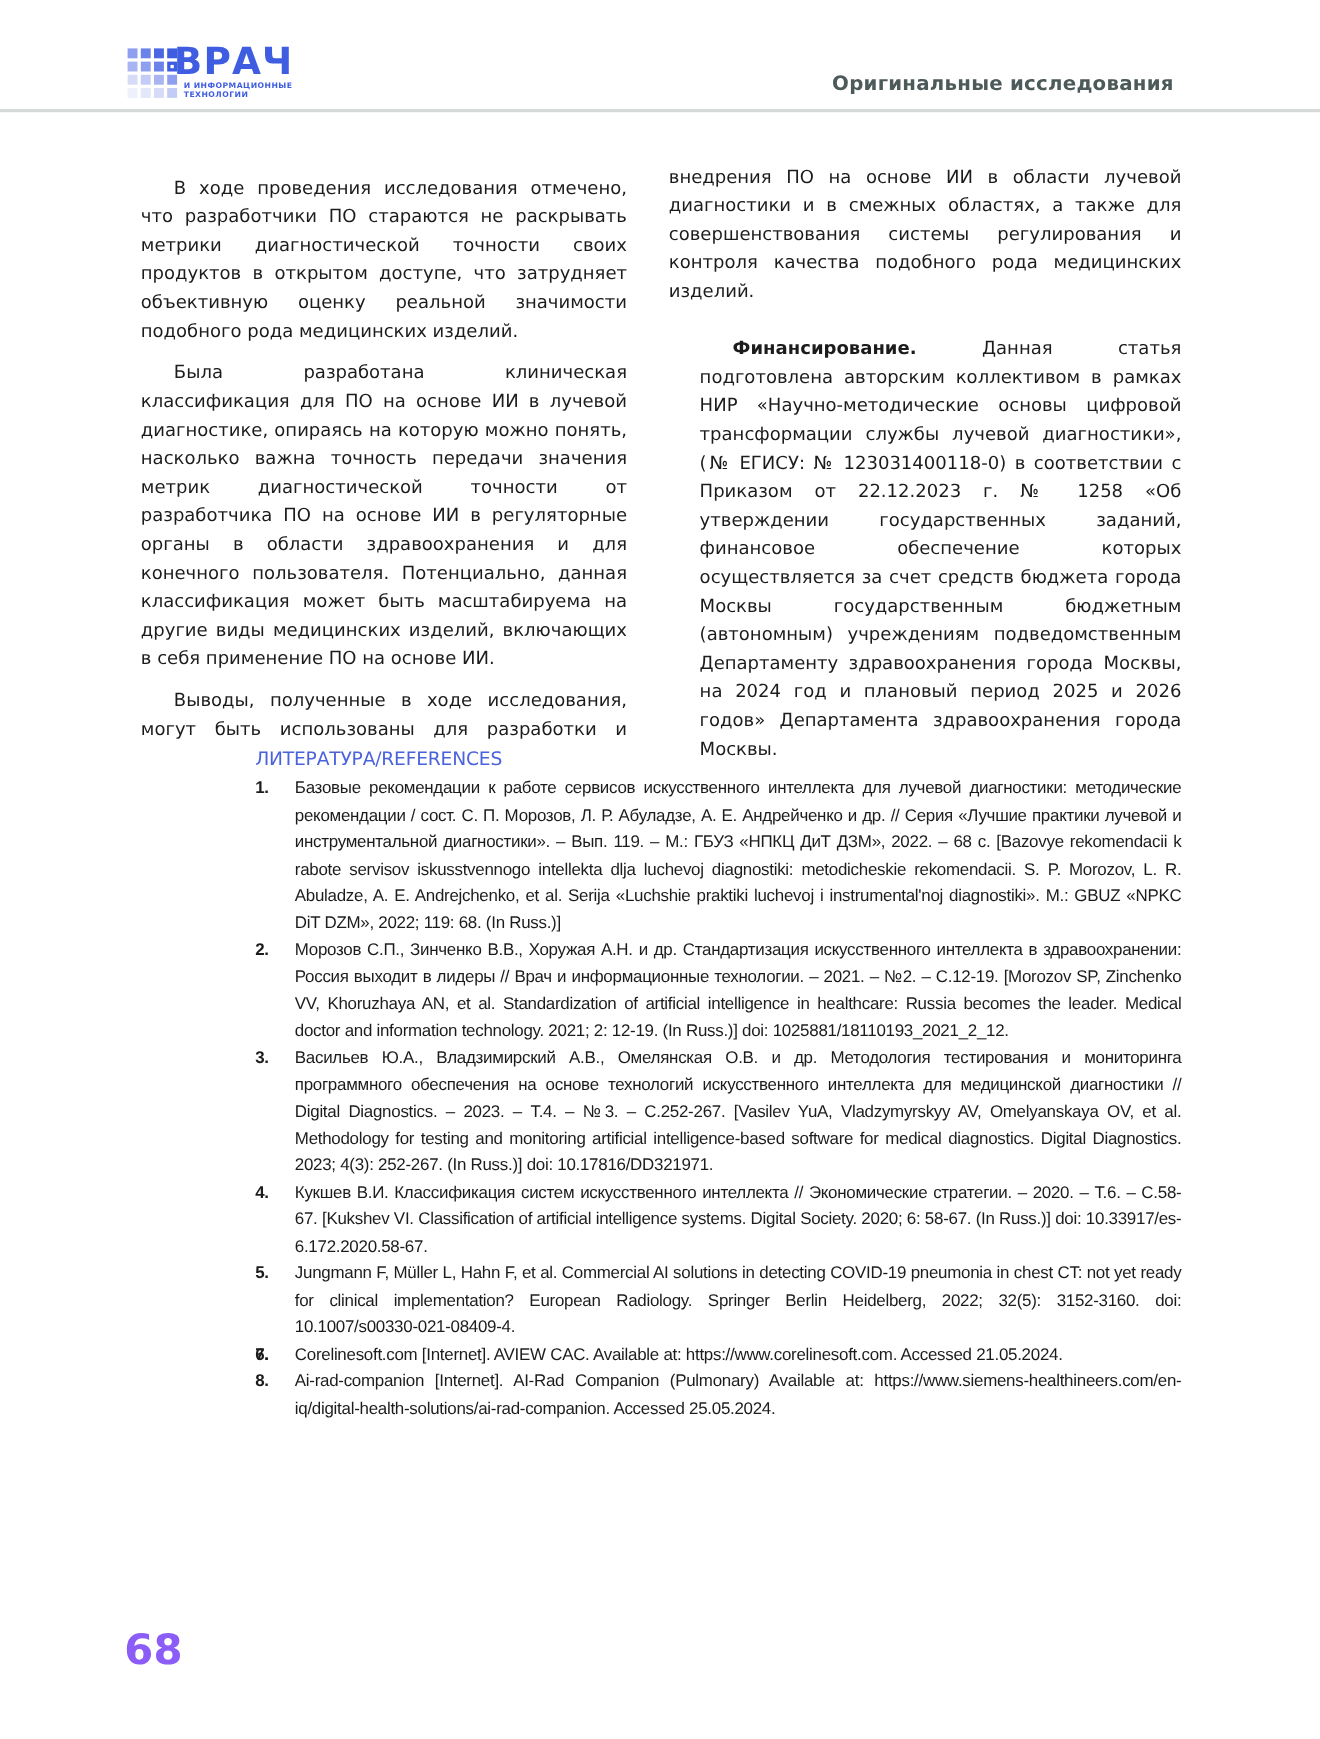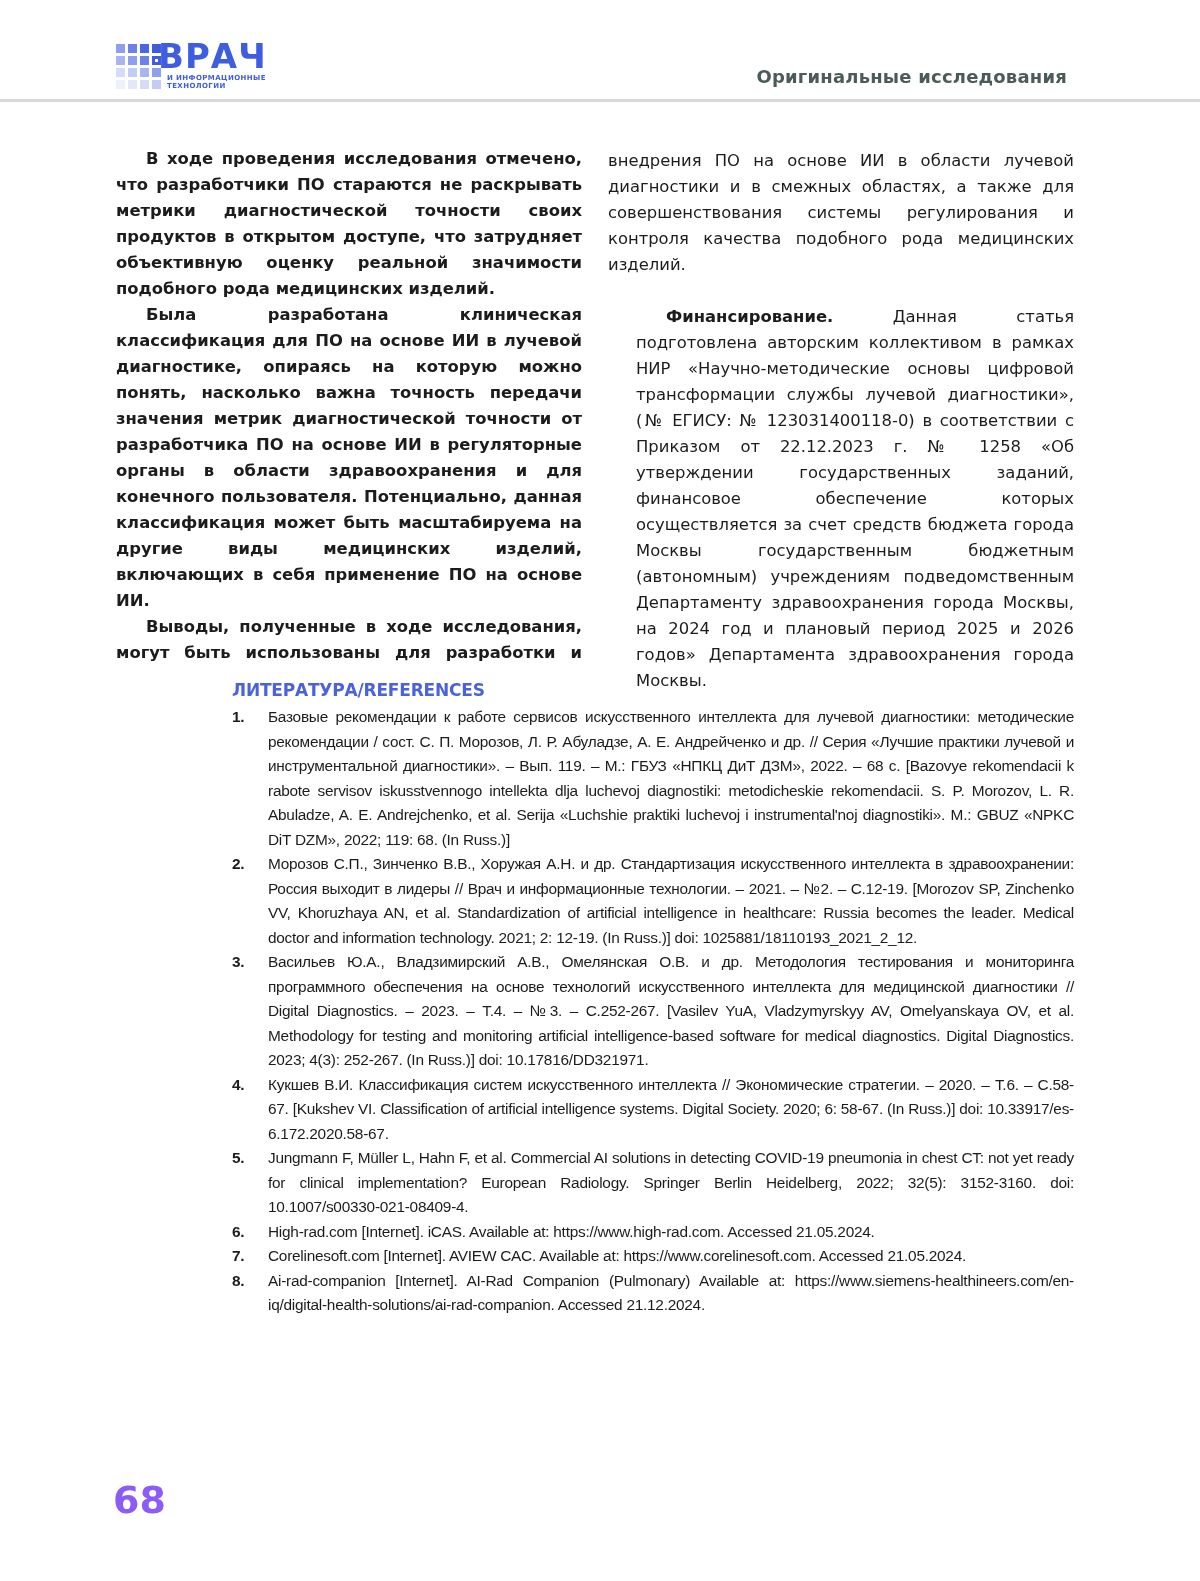--- a/index.html
+++ b/index.html
@@ -19,27 +19,27 @@
     font-weight: bold; font-size: 7px; line-height: 8px; color: #3f5de0; letter-spacing: 0.4px; }
   .section-label { position: absolute; right: 133px; top: 66px; font-family: "DejaVu Sans", sans-serif;
     font-weight: bold; font-size: 18px; color: #4d5a5a; letter-spacing: 0.2px; text-align: right; }
 
   .col { position: absolute; top: 146px; font-family: "DejaVu Sans", sans-serif; font-size: 16.4px;
     line-height: 26px; color: #1c1c1c; text-align: justify; }
   .col-left { left: 116px; width: 466px; }
   .col-right { left: 608px; width: 466px; top: 148px; }
   .heading { font-family: "DejaVu Sans", sans-serif; font-weight: bold; color: #4a63dd; font-size: 16.5px;
     letter-spacing: 0.3px; margin: 0; line-height: 22px; }
-  .para { margin: 0; text-indent: 30px; font-weight: bold; }
+  .para { margin: 12px; text-indent: 30px; }
   .para-noindent { margin: 0; }
   .funding { margin-top: 26px; text-indent: 30px; margin-left: 28px; }
   .funding b { font-weight: bold; }
 
   .refs { position: absolute; left: 232px; top: 679px; width: 842px; }
-  .refs-heading { font-family: "DejaVu Sans", sans-serif; font-weight: bold; color: #4a63dd; font-size: 17px;
+  .refs-heading { font-family: "DejaVu Sans", sans-serif; font-weight: normal; color: #4a63dd; font-size: 17px;
     margin: 0 0 4px 0; line-height: 22px; letter-spacing: -0.2px; }
   .ref-list { list-style: none; margin: 0; padding: 0; }
   .ref-item { position: relative; padding-left: 36px; font-family: "Liberation Sans", sans-serif;
     font-size: 15.4px; line-height: 24.5px; text-align: justify; color: #1c1c1c; margin-bottom: 0px; letter-spacing: -0.25px; }
   .ref-num { position: absolute; left: 0; top: 0; font-weight: bold; }
   .page-number { position: absolute; left: 113px; top: 1478px; font-family: "DejaVu Sans", sans-serif;
     font-weight: bold; font-size: 38px; color: #8b5cf6; }
 </style>
 </head>
 <body>
@@ -86,19 +86,19 @@
 </div>
 
 <div class="refs">
   <h2 class="refs-heading">ЛИТЕРАТУРА/REFERENCES</h2>
   <ol class="ref-list">
     <li class="ref-item"><span class="ref-num">1.</span><span>Базовые рекомендации к работе сервисов искусственного интеллекта для лучевой диагностики: методические рекомендации / сост. С. П. Морозов, Л. Р. Абуладзе, А. Е. Андрейченко и др. // Серия «Лучшие практики лучевой и инструментальной диагностики». – Вып. 119. – М.: ГБУЗ «НПКЦ ДиТ ДЗМ», 2022. – 68 с. [Bazovye rekomendacii k rabote servisov iskusstvennogo intellekta dlja luchevoj diagnostiki: metodicheskie rekomendacii. S. P. Morozov, L. R. Abuladze, A. E. Andrejchenko, et al. Serija «Luchshie praktiki luchevoj i instrumental'noj diagnostiki». M.: GBUZ «NPKC DiT DZM», 2022; 119: 68. (In Russ.)]</span></li>
     <li class="ref-item"><span class="ref-num">2.</span><span>Морозов С.П., Зинченко В.В., Хоружая А.Н. и др. Стандартизация искусственного интеллекта в здравоохранении: Россия выходит в лидеры // Врач и информационные технологии. – 2021. – №2. – С.12-19. [Morozov SP, Zinchenko VV, Khoruzhaya AN, et al. Standardization of artificial intelligence in healthcare: Russia becomes the leader. Medical doctor and information technology. 2021; 2: 12-19. (In Russ.)] doi: 1025881/18110193_2021_2_12.</span></li>
     <li class="ref-item"><span class="ref-num">3.</span><span>Васильев Ю.А., Владзимирский А.В., Омелянская О.В. и др. Методология тестирования и мониторинга программного обеспечения на основе технологий искусственного интеллекта для медицинской диагностики // Digital Diagnostics. – 2023. – Т.4. – №3. – С.252-267. [Vasilev YuA, Vladzymyrskyy AV, Omelyanskaya OV, et al. Methodology for testing and monitoring artificial intelligence-based software for medical diagnostics. Digital Diagnostics. 2023; 4(3): 252-267. (In Russ.)] doi: 10.17816/DD321971.</span></li>
     <li class="ref-item"><span class="ref-num">4.</span><span>Кукшев В.И. Классификация систем искусственного интеллекта // Экономические стратегии. – 2020. – Т.6. – С.58-67. [Kukshev VI. Classification of artificial intelligence systems. Digital Society. 2020; 6: 58-67. (In Russ.)] doi: 10.33917/es-6.172.2020.58-67.</span></li>
     <li class="ref-item"><span class="ref-num">5.</span><span>Jungmann F, Müller L, Hahn F, et al. Commercial AI solutions in detecting COVID-19 pneumonia in chest CT: not yet ready for clinical implementation? European Radiology. Springer Berlin Heidelberg, 2022; 32(5): 3152-3160. doi: 10.1007/s00330-021-08409-4.</span></li>
-    <li class="ref-item"><span class="ref-num">6.</span><span>High-rad.com [Internet]. iCAS. Available at:  https://www.high-rad.com. Accessed 21.05.2024.</span></li>
+    <li class="ref-item"><span class="ref-num">6.</span></li>
     <li class="ref-item"><span class="ref-num">7.</span><span>Corelinesoft.com [Internet]. AVIEW CAC. Available at: https://www.corelinesoft.com. Accessed 21.05.2024.</span></li>
-    <li class="ref-item"><span class="ref-num">8.</span><span>Ai-rad-companion [Internet]. AI-Rad Companion (Pulmonary) Available at: https://www.siemens-healthineers.com/en-iq/digital-health-solutions/ai-rad-companion. Accessed 21.12.2024.</span></li>
+    <li class="ref-item"><span class="ref-num">8.</span><span>Ai-rad-companion [Internet]. AI-Rad Companion (Pulmonary) Available at: https://www.siemens-healthineers.com/en-iq/digital-health-solutions/ai-rad-companion. Accessed 25.05.2024.</span></li>
   </ol>
 </div>
 
 <div class="page-number">68</div>
 
 </body></html>

